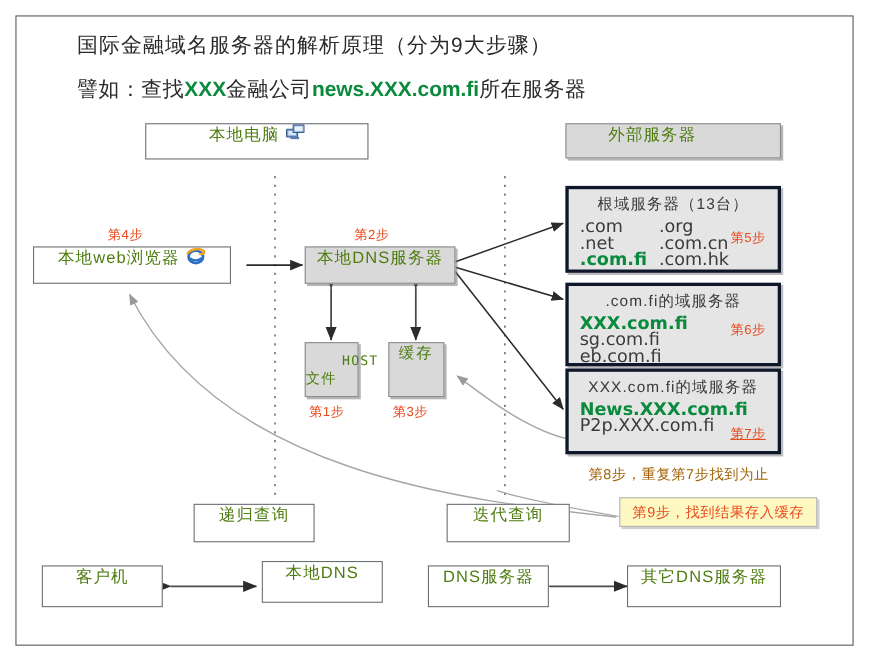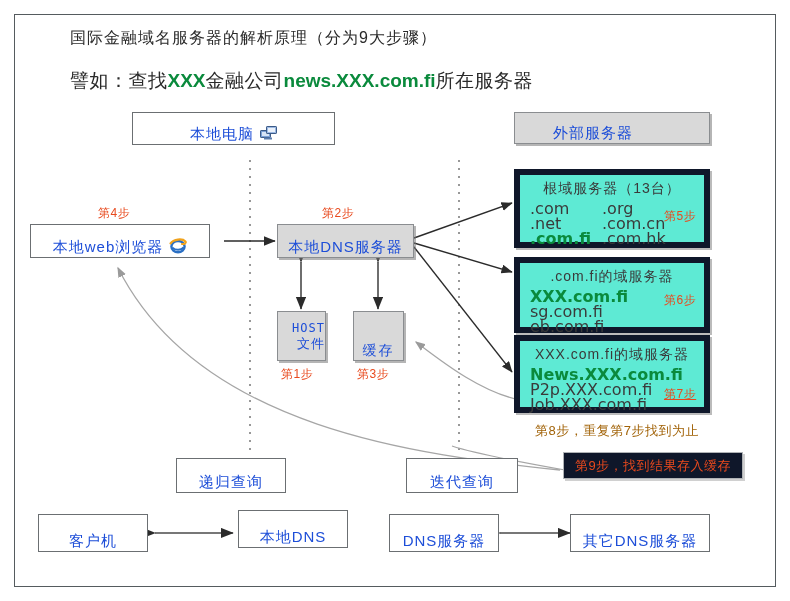--- a/index.html
+++ b/index.html
@@ -15,44 +15,44 @@
     width:762px;height:573px;
     border:1px solid #555b5e;
     box-sizing:border-box;
     background:#fff;
   }
   svg.layer{position:absolute;left:0;top:0;width:790px;height:601px;overflow:visible;}
   .ttl{
     position:absolute;white-space:nowrap;
     color:#2a2a2a;
   }
-  #title{left:70px;top:28px;font-size:16px;letter-spacing:1px;}
+  #title{left:70px;top:28px;font-size:19px;letter-spacing:1px;}
   #subtitle{left:70px;top:68px;font-size:19px;letter-spacing:0.5px;}
   #subtitle .hl{color:#0a8a3c;font-weight:bold;letter-spacing:0;}
 
   .box{
     position:absolute;box-sizing:border-box;
     border:1px solid #6b6f72;
     background:#ffffff;
-    display:flex;align-items:flex-end;justify-content:center;
-    color:#1d4ed8;font-size:15px;white-space:nowrap;
+    display:flex;align-items:flex-start;justify-content:center;
+    color:#4d7c0f;font-size:15px;white-space:nowrap;
     letter-spacing:1px;
   }
   .box.gray{background:#d9d9d9;border:1px solid #8a8d90;}
   .shadowbox{box-shadow:2px 2px 0 rgba(120,120,120,0.55);}
 
   .steplabel{
     position:absolute;color:#e8491d;font-size:12px;white-space:nowrap;
     letter-spacing:0.5px;
   }
 
   
   .panel{
     position:absolute;box-sizing:border-box;
-    background:#5eead4;border:6px solid #0f172a;
+    background:#e5e5e5;border:3px solid #0f172a;
     box-shadow:2px 2px 0 rgba(120,120,120,0.5);
   }
   .panel .phead{
     text-align:center;font-size:14px;color:#3a3a3a;
     padding-top:5px;letter-spacing:1px;white-space:nowrap;
   }
   .panel .plist{
     position:relative;padding:3px 0 0 10px;
     font-size:16px;color:#3a3a3a;line-height:15px;
     font-family:"DejaVu Sans",sans-serif;
@@ -61,30 +61,30 @@
   .panel .plist .c1{display:inline-block;width:72px;}
   .panel .plist .c2{display:inline-block;}
   .green{color:#0a8a3c;font-weight:bold;}
 
   .note{
     position:absolute;color:#a16207;font-size:13px;white-space:nowrap;
     letter-spacing:0.5px;
   }
   #step9box{
     position:absolute;box-sizing:border-box;
-    background:#0f172a;border:1px solid #b0b3b6;
+    background:#fef9c3;border:1px solid #b0b3b6;
     box-shadow:2px 2px 0 rgba(150,150,150,0.45);
     display:flex;align-items:center;justify-content:center;
     color:#e8491d;font-size:13px;white-space:nowrap;letter-spacing:0.5px;
   }
 
   .icon{display:inline-block;vertical-align:middle;margin-left:6px;}
 
   .hostbox{flex-direction:column;line-height:16px;font-size:13px;letter-spacing:0;}
-  .hostbox .l1{font-family:"DejaVu Sans Mono",monospace;font-size:12px;letter-spacing:1px;}
+  .hostbox .l1{font-family:"DejaVu Sans Mono",monospace;font-size:12px;letter-spacing:1px;padding-left:33px;}
   .hostbox .l2{letter-spacing:1px;}
 </style>
 </head>
 <body>
 
 <div id="canvas">
 
   <div id="frame"></div>
 
   <svg class="layer">
@@ -199,21 +199,20 @@
       <span class="row">eb.com.fi</span>
     </div>
   </div>
   <div class="steplabel" style="left:664px;top:292px;">第6步</div>
 
   <div class="panel" style="left:514px;top:335px;width:196px;height:78px;">
     <div class="phead">XXX.com.fi的域服务器</div>
     <div class="plist">
       <span class="row green">News.XXX.com.fi</span>
       <span class="row">P2p.XXX.com.fi</span>
-      <span class="row">Job.XXX.com.fi</span>
     </div>
   </div>
   <div class="steplabel" style="left:664px;top:386px;text-decoration:underline;">第7步</div>
 
   <div class="note" style="left:535px;top:422px;">第8步，重复第7步找到为止</div>
 
   <div id="step9box" style="left:563px;top:452px;width:180px;height:27px;">
     <span>第9步，找到结果存入缓存</span>
   </div>
 

